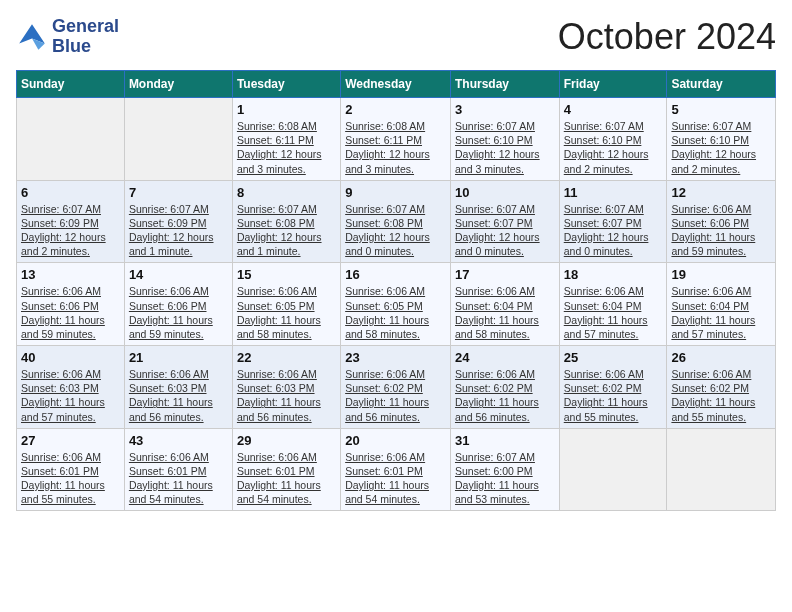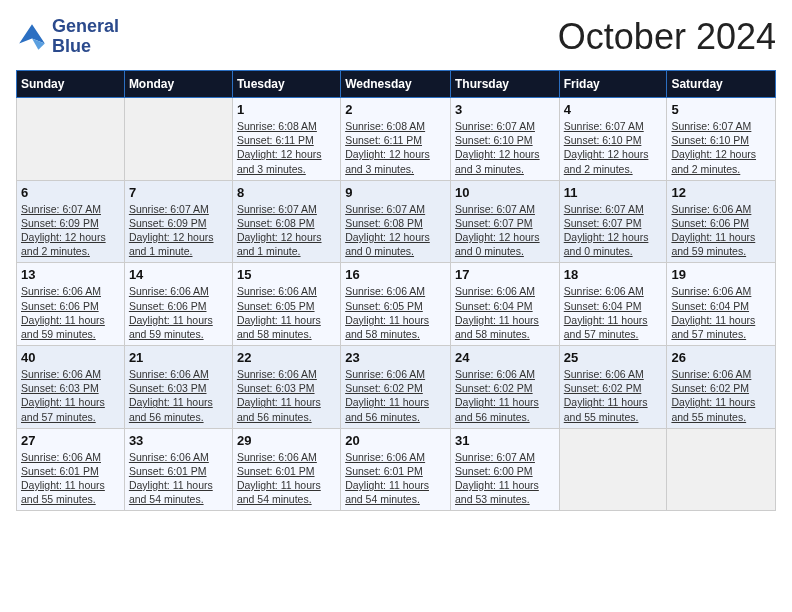--- a/index.html
+++ b/index.html
@@ -45,21 +45,21 @@
     .location-title {
       font-size: 16px;
       color: #444;
     }
     table {
       width: 100%;
       border-collapse: collapse;
       font-size: 11px;
     }
     thead tr th {
-      background: #0f172a;
+      background: #0f766e;
       color: #fff;
       padding: 6px 4px;
       text-align: left;
       font-size: 12px;
       font-weight: bold;
       border: 1px solid #2b6fc2;
     }
     tbody tr td {
       border: 1px solid #ccc;
       vertical-align: top;
@@ -289,21 +289,21 @@
         </td>
       </tr>
       <tr>
         <td>
           <span class="day-num">27</span>
           <div class="day-info" style="white-space: pre-line;">Sunrise: 6:06 AM
 Sunset: 6:01 PM
 Daylight: 11 hours and 55 minutes.</div>
         </td>
         <td>
-          <span class="day-num">33</span>
+          <span class="day-num">43</span>
           <div class="day-info" style="white-space: pre-line;">Sunrise: 6:06 AM
 Sunset: 6:01 PM
 Daylight: 11 hours and 54 minutes.</div>
         </td>
         <td>
           <span class="day-num">29</span>
           <div class="day-info" style="white-space: pre-line;">Sunrise: 6:06 AM
 Sunset: 6:01 PM
 Daylight: 11 hours and 54 minutes.</div>
         </td>

